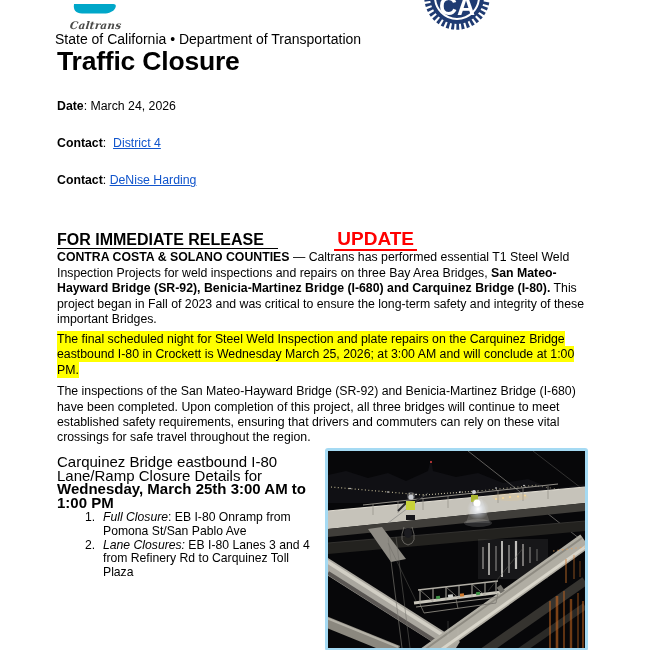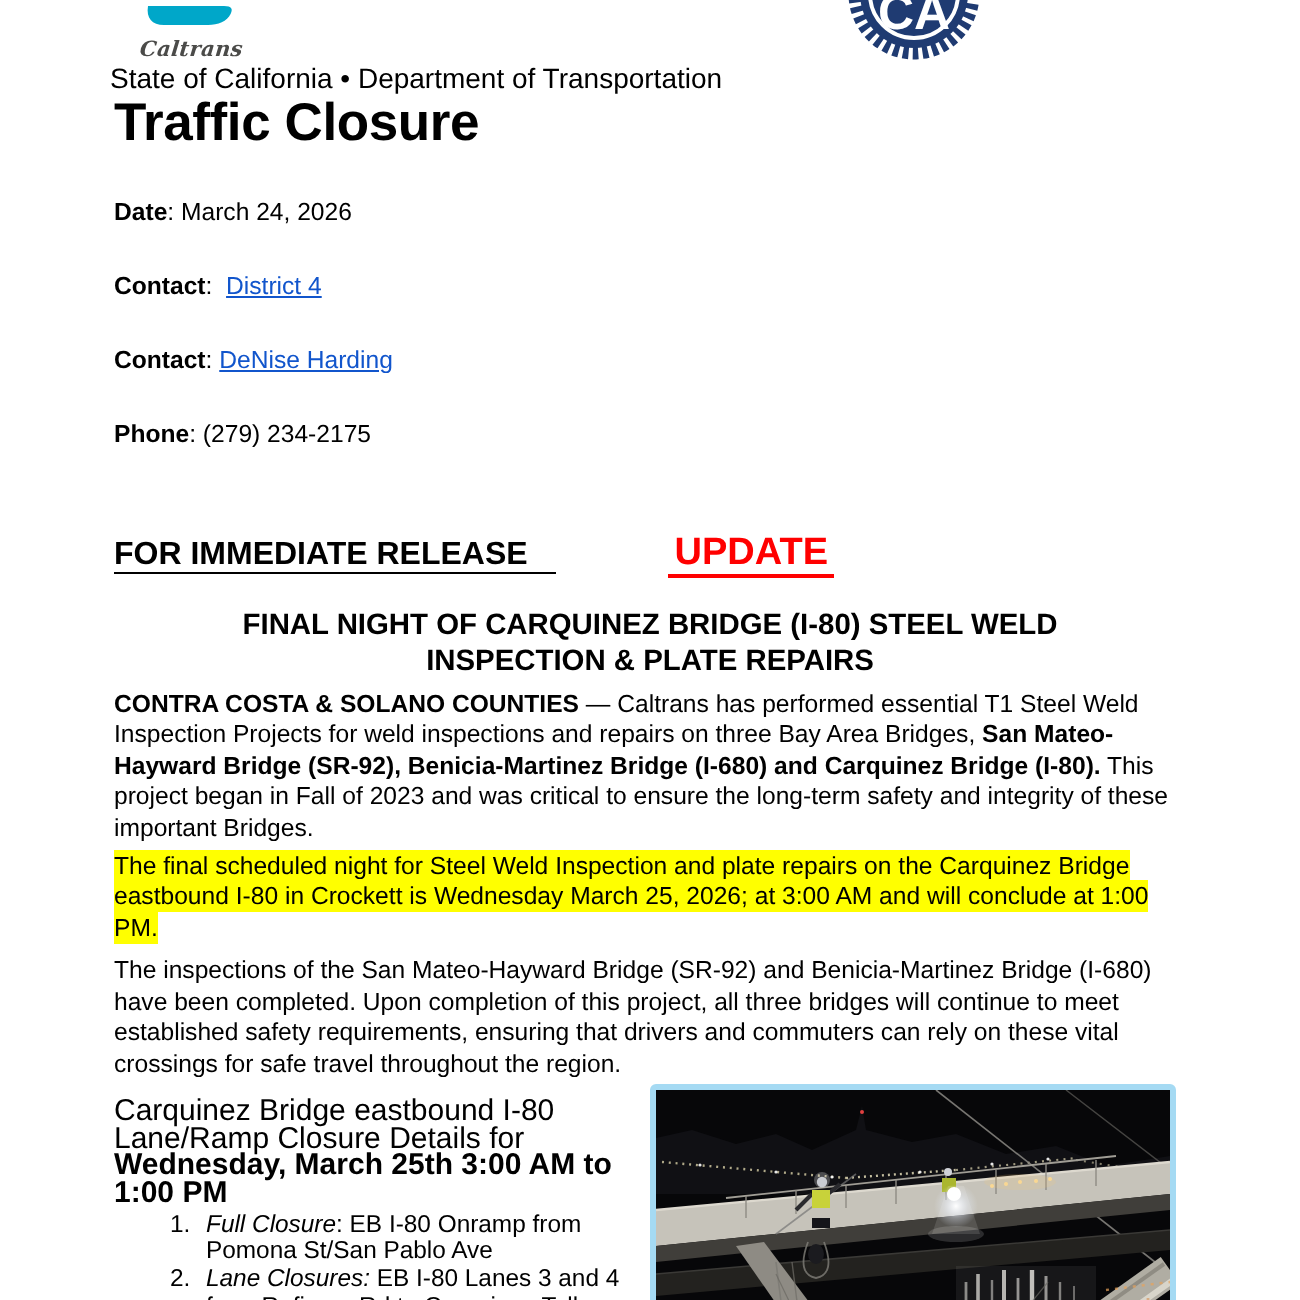--- a/index.html
+++ b/index.html
@@ -87,30 +87,28 @@
     </svg>
   </div>
 
   <div class="org">State of California • Department of Transportation</div>
   <h1 class="doc-title">Traffic Closure</h1>
 
   <div class="meta">
     <div><b>Date</b><span>: </span><span>March 24, 2026</span></div>
     <div><b>Contact</b><span>:  </span><a class="doc-link">District 4</a></div>
     <div><b>Contact</b><span>: </span><a class="doc-link">DeNise Harding</a></div>
-    <div><b>Phone</b><span>: </span><span>(279) 234-2175</span></div>
   </div>
 
   <div class="content">
     <div class="release-row">
       <span class="release">FOR IMMEDIATE RELEASE</span>
       <span class="update">UPDATE</span>
     </div>
 
-    <div class="headline">FINAL NIGHT OF CARQUINEZ BRIDGE (I-80) STEEL WELD INSPECTION &amp; PLATE REPAIRS</div>
 
     <p class="body-p"><b>CONTRA COSTA &amp; SOLANO COUNTIES</b><span> — Caltrans has performed essential T1 Steel Weld Inspection Projects for weld inspections and repairs on three Bay Area Bridges, </span><b>San Mateo-Hayward Bridge (SR-92), Benicia-Martinez Bridge (I-680) and Carquinez Bridge (I-80).</b><span> This project began in Fall of 2023 and was critical to ensure the long-term safety and integrity of these important Bridges.</span></p>
 
     <p class="body-p p-hl"><span class="hl">The final scheduled night for Steel Weld Inspection and plate repairs on the Carquinez Bridge eastbound I-80 in Crockett is Wednesday March 25, 2026; at 3:00 AM and will conclude at 1:00 PM.</span></p>
 
     <p class="body-p p3">The inspections of the San Mateo-Hayward Bridge (SR-92) and Benicia-Martinez Bridge (I-680) have been completed. Upon completion of this project, all three bridges will continue to meet established safety requirements, ensuring that drivers and commuters can rely on these vital crossings for safe travel throughout the region.</p>
 
     <div class="columns">
       <div class="left-col">
         <div class="closure-intro"><span>Carquinez Bridge eastbound I-80 Lane/Ramp Closure Details for </span><b> Wednesday, March 25th 3:00 AM to 1:00 PM</b></div>

